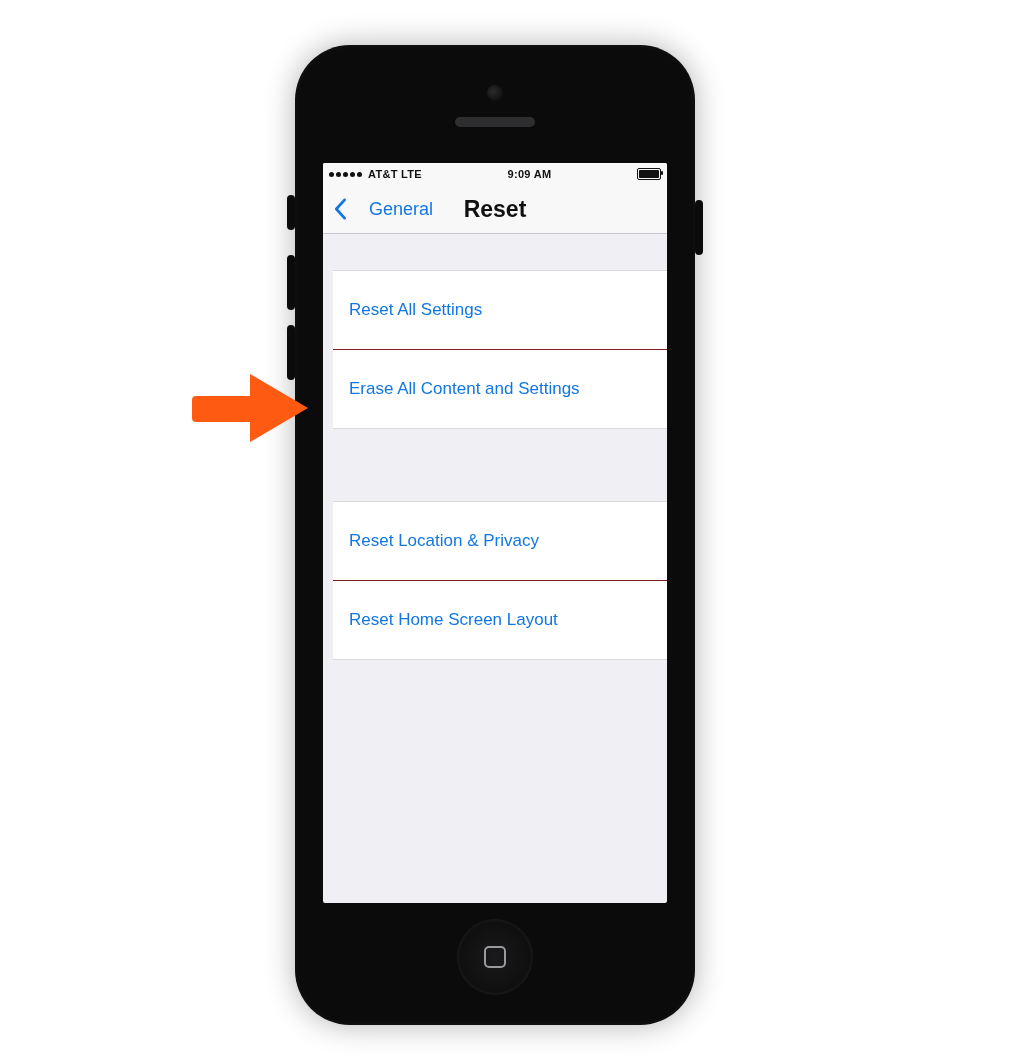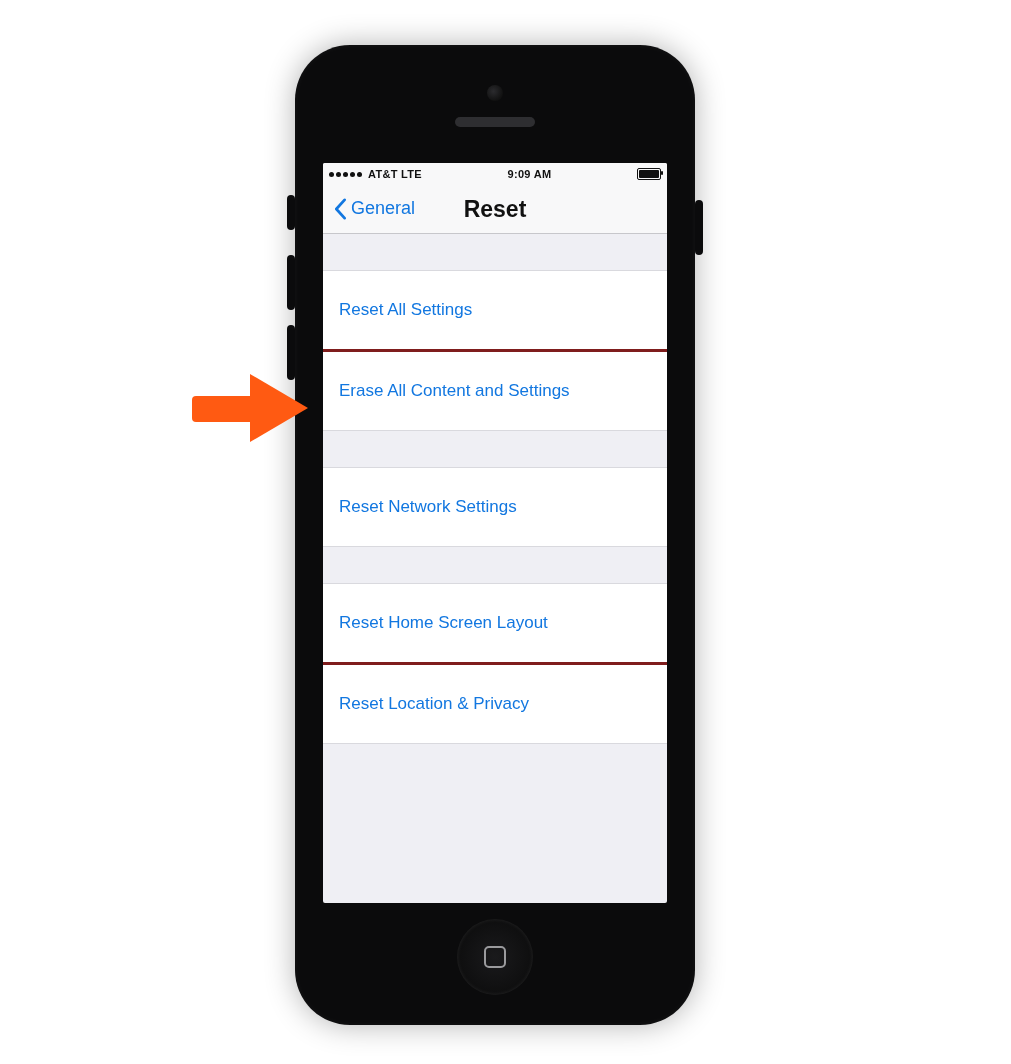--- a/index.html
+++ b/index.html
@@ -106,45 +106,45 @@
   .nav{
     height:48px;
     background:#f8f8f9;
     border-bottom:1px solid #c7c7cb;
     display:flex;
     align-items:center;
     position:relative;
     padding:0 10px;
   }
   .nav .back{
-    display:flex;align-items:flex-start;
+    display:flex;align-items:center;
     color:#1277e0;
     font-size:18px;
-    gap:4px;
+    gap:22px;
   }
   .nav .back svg{width:14px;height:22px;}
   .nav .title{
     position:absolute;left:0;right:0;
     text-align:center;
     font-size:23px;
     font-weight:700;
     color:#111;
     pointer-events:none;
   }
   
-  .content{background:#efeff4;}
+  .content{background:#efeff4;margin-left:10px;}
   .group-gap{height:36px;}
   .group{background:#fff;border-top:1px solid #d9d9de;border-bottom:1px solid #d9d9de;}
   .row{
     min-height:50px;
     padding:14px 16px;
     font-size:17px;
     color:#1277e0;
     display:flex;align-items:center;
-    border-top:3px solid #7f1d1d;
+    border-top:1px solid #7f1d1d;
   }
   .row:first-child{border-top:none;}
   
   .pointer{
     position:absolute;
     left:190px;
     top:370px;
     width:120px;
     height:76px;
     pointer-events:none;
@@ -197,34 +197,29 @@
         <div class="row">
           <span>Reset All Settings</span>
         </div>
         <div class="row">
           <span>Erase All Content and Settings</span>
         </div>
       </div>
 
       <div class="group-gap"></div>
 
+
+      <div class="group-gap"></div>
+
       <div class="group">
         <div class="row">
-          <span>Reset Network Settings</span>
-        </div>
-      </div>
-
-      <div class="group-gap"></div>
-
-      <div class="group">
+          <span>Reset Location &amp; Privacy</span>
+        </div>
         <div class="row">
           <span>Reset Home Screen Layout</span>
-        </div>
-        <div class="row">
-          <span>Reset Location &amp; Privacy</span>
         </div>
       </div>
     </div>
   </div>
 
   <div class="home">
     <div class="square"></div>
   </div>
 </div>
 

